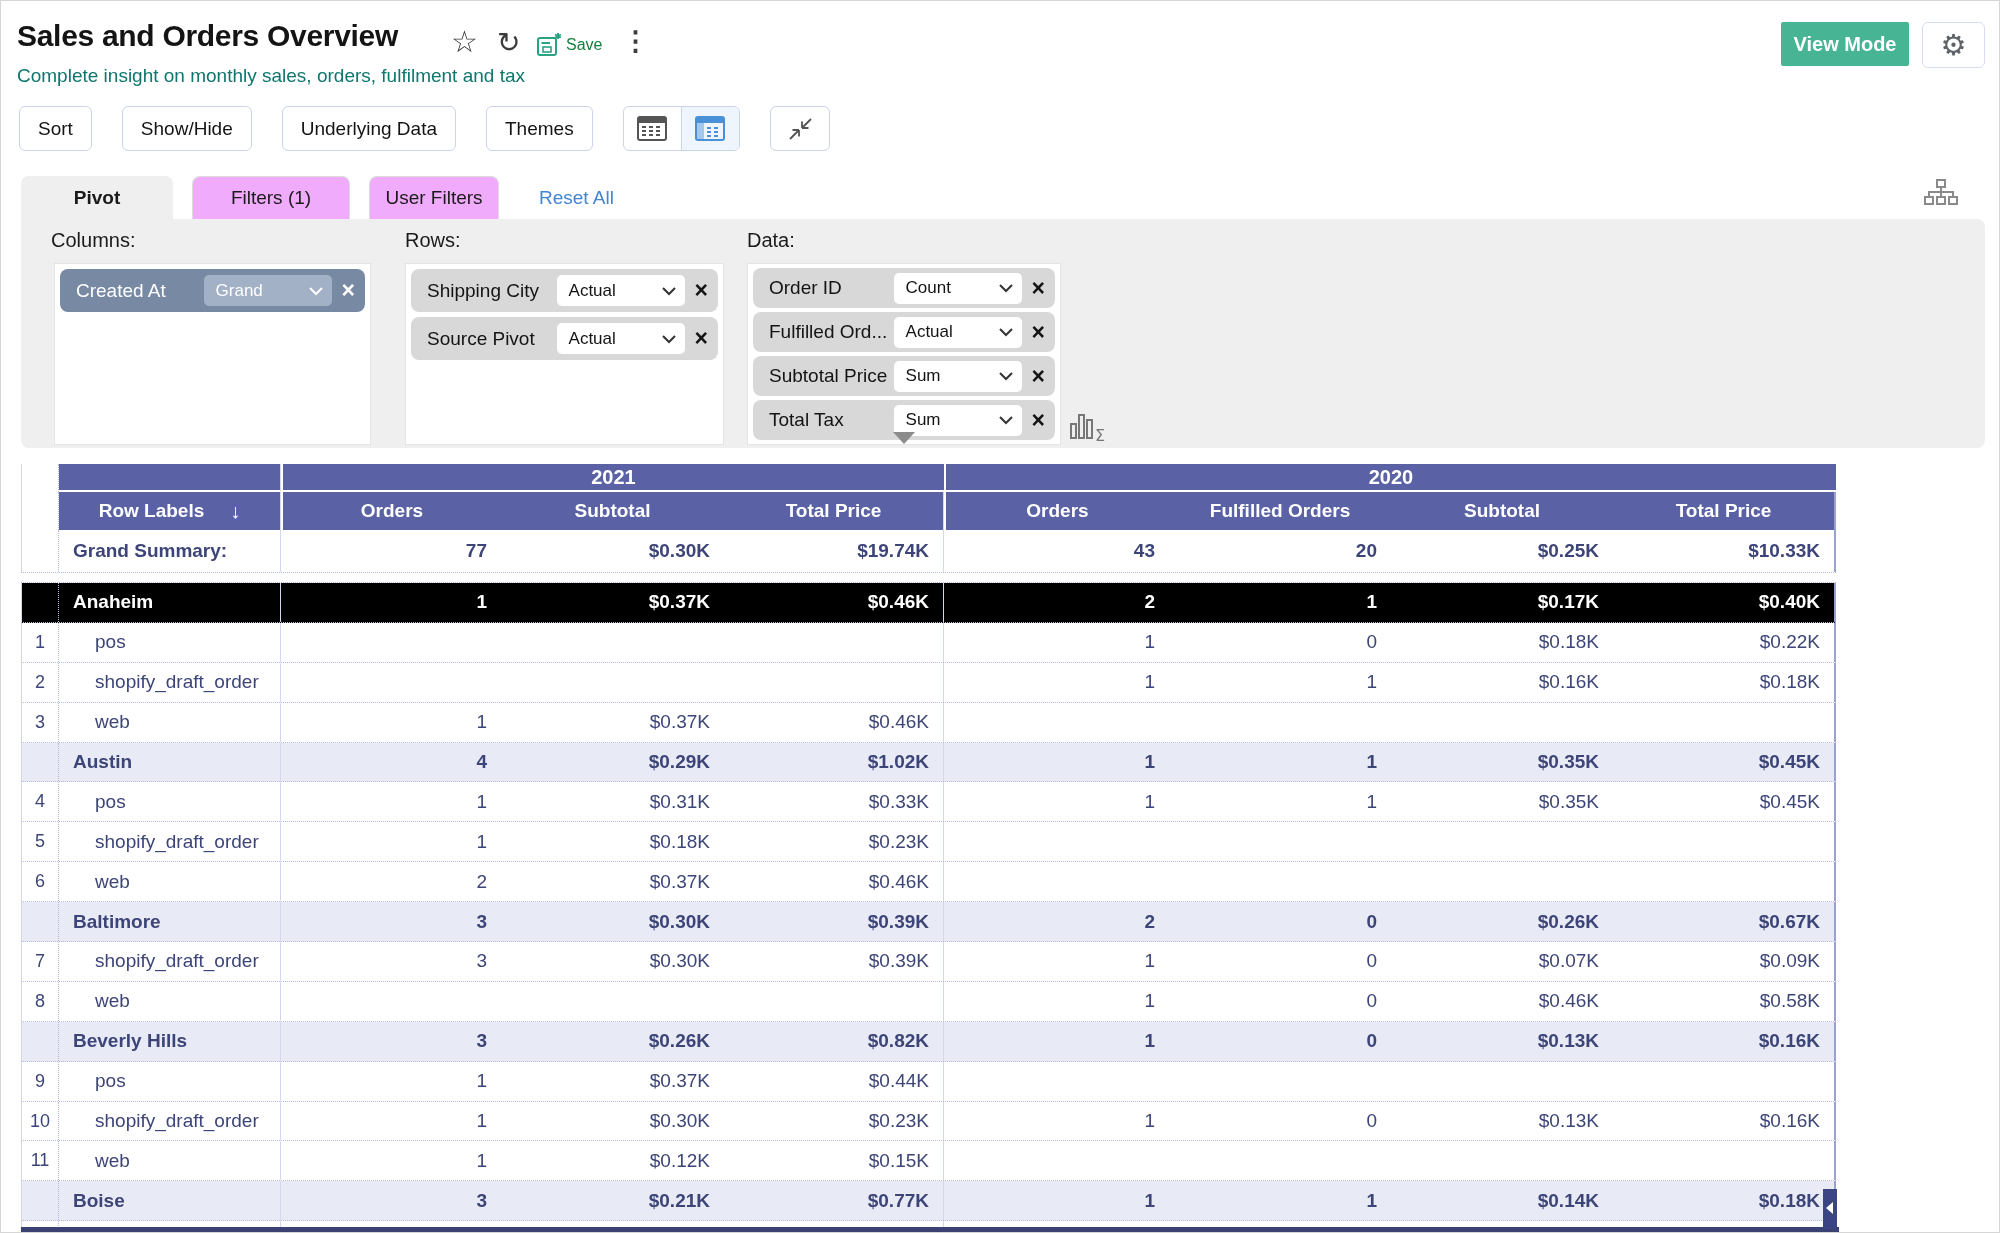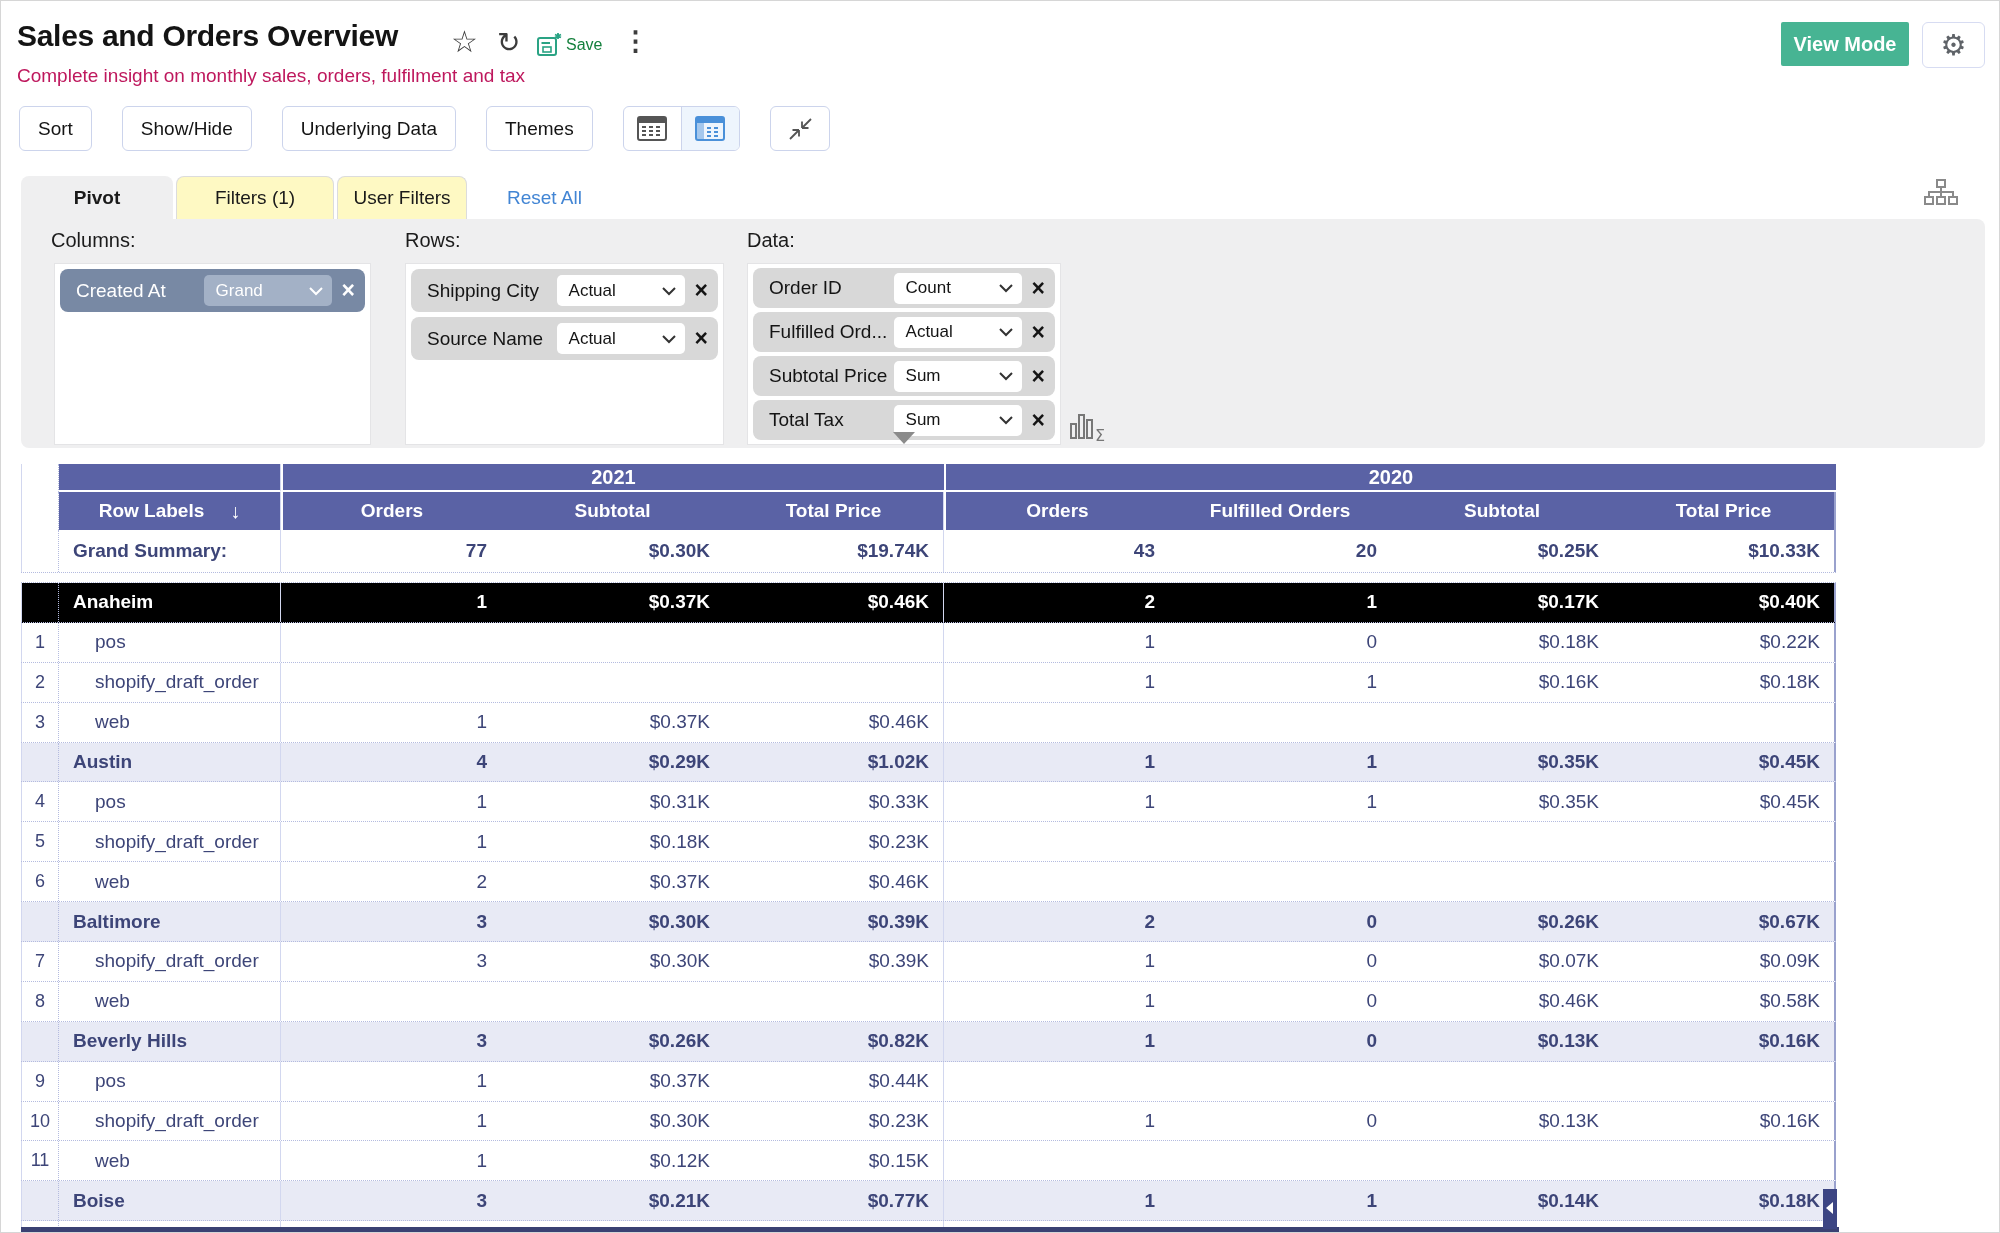--- a/index.html
+++ b/index.html
@@ -1,21 +1,21 @@
 <!DOCTYPE html>
 <html><head>
 <meta charset="utf-8">
 <style>
   html,body{margin:0;padding:0;background:#fff;}
   .screen{position:relative;width:2000px;height:1233px;background:#fff;border:1px solid #d6d6d6;
     box-sizing:border-box;overflow:hidden;font-family:"Liberation Sans",sans-serif;color:#1a1a1a;}
 
   
   .page-title{position:absolute;left:16px;top:18px;font-size:30px;font-weight:700;color:#141414;letter-spacing:-.3px;}
-  .subtitle{position:absolute;left:16px;top:64px;font-size:19px;color:#be185d;}
+  .subtitle{position:absolute;left:16px;top:64px;font-size:19px;color:#0f766e;}
   .hicon{position:absolute;cursor:pointer;color:#3c3c3c;line-height:1;}
   .star{left:450px;top:26px;font-size:30px;}
   .refresh{left:496px;top:28px;font-size:28px;}
   .saveico{left:534px;top:30px;}
   .savelbl{position:absolute;left:565px;top:35px;font-size:16px;color:#15803d;}
   .dots{left:621px;top:27px;font-size:27px;font-weight:700;}
   .viewmode{position:absolute;left:1780px;top:21px;width:128px;height:44px;background:#47b493;border:none;
     border-radius:2px;color:#fff;font-size:20px;font-weight:700;font-family:inherit;cursor:pointer;}
   .gearbtn{position:absolute;left:1921px;top:21px;width:61px;height:44px;background:#fff;border:1px solid #d7dcf2;
     border-radius:6px;font-size:29px;color:#5f6368;display:flex;align-items:center;justify-content:center;cursor:pointer;}
@@ -26,21 +26,21 @@
     font-family:inherit;padding:0 18px;cursor:pointer;display:flex;align-items:center;}
   .icon-pair{display:flex;border:1px solid #ccd4ec;border-radius:6px;overflow:hidden;background:#fff;}
   .icon-cell{width:57px;display:flex;align-items:center;justify-content:center;cursor:pointer;}
   .icon-cell+.icon-cell{border-left:1px solid #ccd4ec;background:#eef5fd;}
   .icon-btn{width:58px;background:#fff;border:1px solid #ccd4ec;border-radius:6px;display:flex;align-items:center;justify-content:center;cursor:pointer;}
 
   
   .tabs{position:absolute;left:20px;top:175px;display:flex;height:43px;align-items:stretch;}
   .tab{display:flex;align-items:center;justify-content:center;font-size:19px;cursor:pointer;box-sizing:border-box;}
   .tab.active{width:152px;background:#efeff0;border-radius:8px 8px 0 0;font-weight:700;}
-  .tab.plain{background:#fef9c3;border:1px solid #dcdcdc;border-bottom:none;border-radius:8px 8px 0 0;margin-left:3px;}
+  .tab.plain{background:#f0abfc;border:1px solid #dcdcdc;border-bottom:none;border-radius:8px 8px 0 0;margin-left:19px;}
   .tab.filters{width:158px;}
   .tab.ufilters{width:130px;}
   .resetall{display:flex;align-items:center;margin-left:40px;color:#4285d4;font-size:19px;cursor:pointer;}
   .hier{position:absolute;left:1922px;top:178px;cursor:pointer;}
 
   
   .panel{position:absolute;left:20px;top:218px;width:1964px;height:229px;background:#efeff0;border-radius:0 8px 8px 8px;}
   .seclbl{position:absolute;top:10px;font-size:20px;color:#1b1b1b;}
   .lbl-cols{left:30px;} .lbl-rows{left:384px;} .lbl-data{left:726px;}
   .wbox{position:absolute;top:44px;height:182px;background:#fff;border:1px solid #e4e4e6;box-sizing:border-box;overflow:hidden;}
@@ -203,21 +203,21 @@
           <div class="chip-field">Shipping City</div>
           <div class="chip-select">
             <div class="sel-text">Actual</div>
             <svg width="16" height="10" viewBox="0 0 16 10">
               <polyline points="2,2 8,8 14,2" fill="none" stroke="#333" stroke-width="2"></polyline>
             </svg>
           </div>
           <div class="chip-x">×</div>
         </div>
         <div class="chip gray">
-          <div class="chip-field">Source Name</div>
+          <div class="chip-field">Source Pivot</div>
           <div class="chip-select">
             <div class="sel-text">Actual</div>
             <svg width="16" height="10" viewBox="0 0 16 10">
               <polyline points="2,2 8,8 14,2" fill="none" stroke="#333" stroke-width="2"></polyline>
             </svg>
           </div>
           <div class="chip-x">×</div>
         </div>
       </div>
     <div class="wbox box-data">

